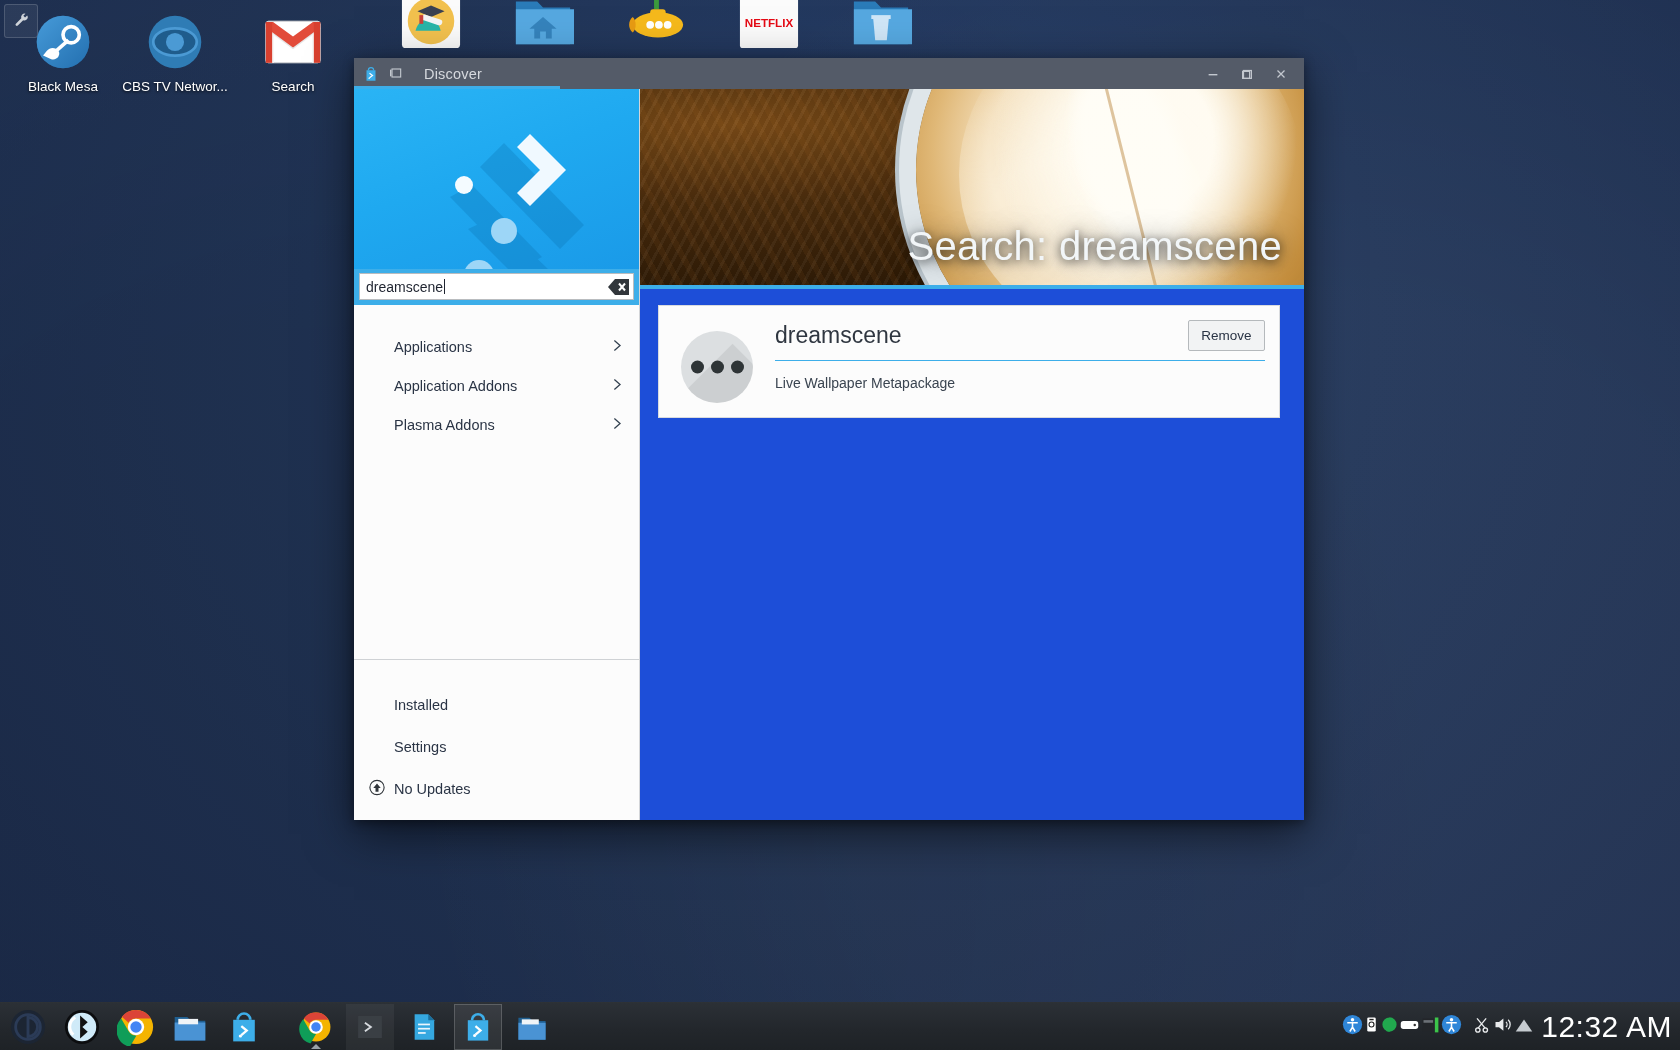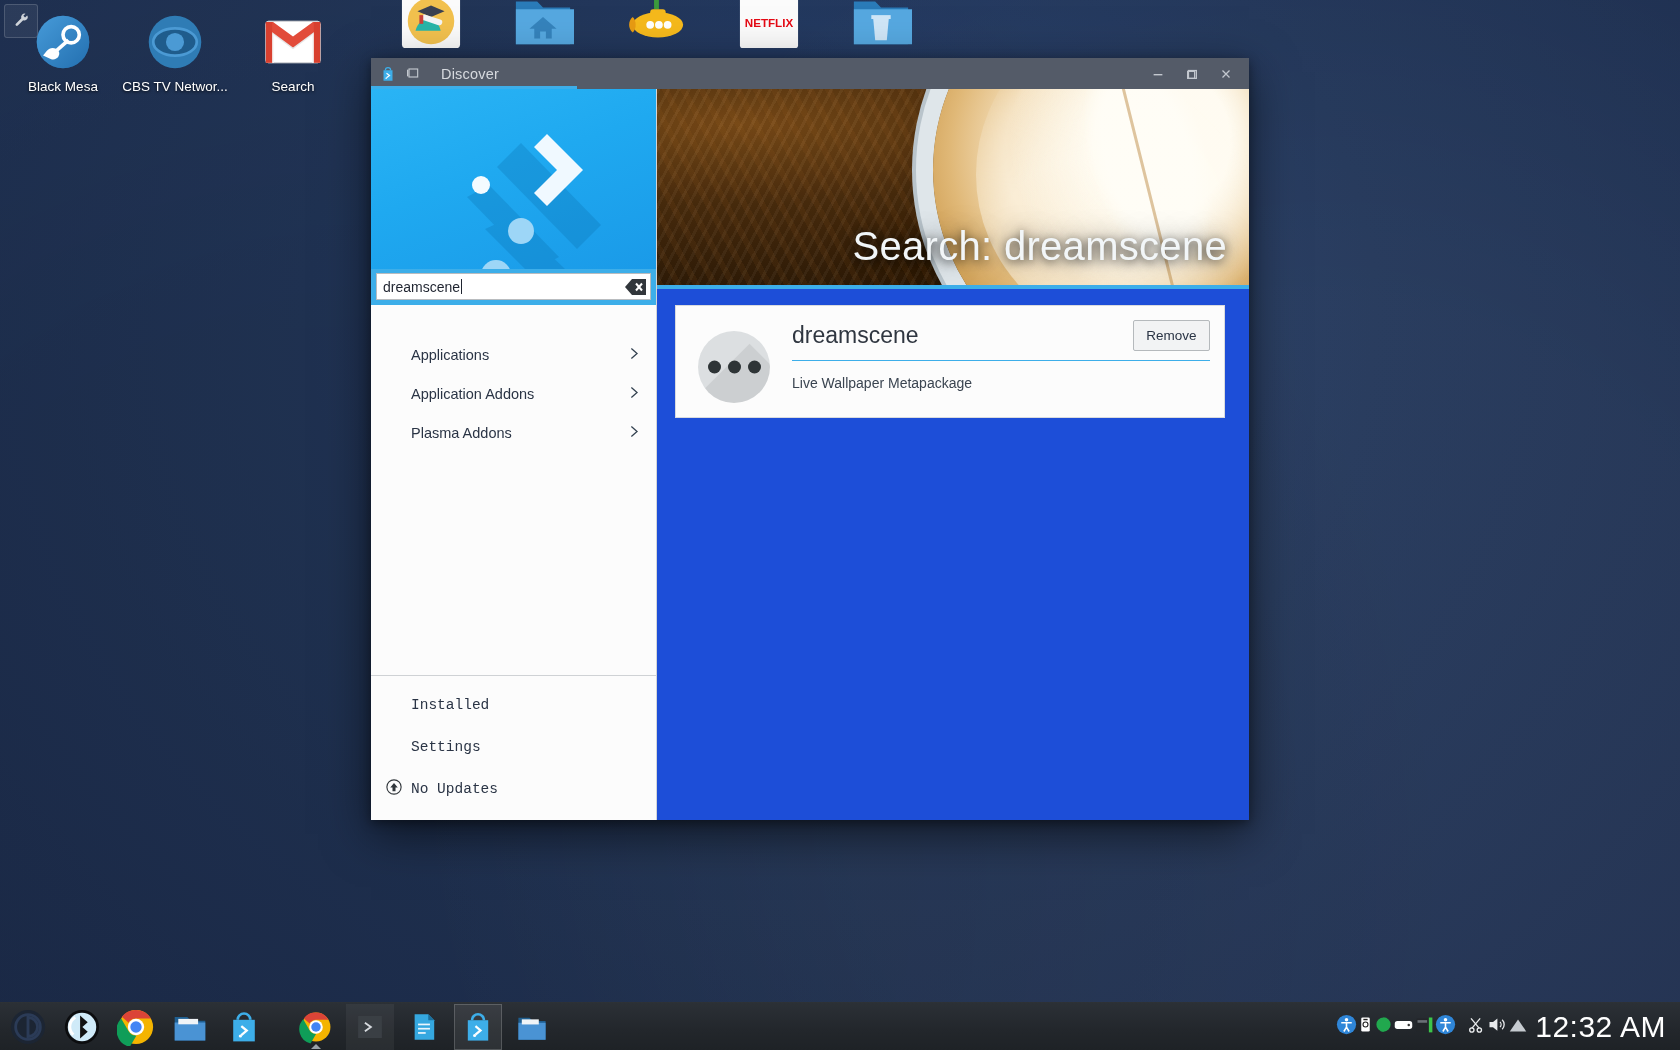--- a/index.html
+++ b/index.html
@@ -39,21 +39,21 @@
   .dicon .lbl{
     font-size:13.5px; line-height:17px; margin-top:6px;
     text-shadow:0 1px 3px rgba(0,0,0,.85);
     word-wrap:break-word;
   }
   
   .topicon{ position:absolute; top:-12px; width:62px; height:62px; }
 
   
   #window{
-    position:absolute; left:371px; top:58px; width:878px; height:762px;
+    position:absolute; left:354px; top:58px; width:950px; height:762px;
     box-shadow:0 14px 44px rgba(0,0,0,.55), 0 3px 10px rgba(0,0,0,.4);
   }
   #titlebar{
     height:31px; background:#545b68;
     display:flex; align-items:center; padding:0 6px 0 8px;
     position:relative;
   }
   #titlebar .tab-accent{
     position:absolute; left:0; bottom:0; height:3px; width:206px; background:#3daee9;
   }
@@ -86,28 +86,28 @@
   #searchtext{
     flex:1; font-size:14px; color:#1f2430; white-space:nowrap; overflow:hidden;
     position:relative;
   }
   #searchtext .caret{
     display:inline-block; width:1px; height:15px; background:#1f2430;
     vertical-align:-2px; margin-left:1px;
   }
   .clear-icon{ width:24px; height:20px; flex:0 0 auto; }
 
-  .catlist{ padding-top:30px; }
+  .catlist{ padding-top:22px; }
   .catitem{
     height:39px; display:flex; align-items:center;
     padding:0 14px 0 40px; font-size:14.5px; color:#2a3445;
   }
   .catitem .chev{ margin-left:auto; }
   .leftfill{ flex:1; }
-  .leftbottom{ border-top:1px solid #cfd2d5; padding:8px 0 10px 0;font-family:Liberation Mono, monospace; }
+  .leftbottom{ border-top:1px solid #cfd2d5; padding:24px 0 10px 0; }
   .botitem{
     height:42px; display:flex; align-items:center;
     padding:0 14px 0 40px; font-size:14.5px; color:#2a3445; position:relative;
   }
   .botitem .bicon{ position:absolute; left:14px; top:50%; transform:translateY(-50%); }
 
   
   #rightcol{ flex:1; display:flex; flex-direction:column; background:#1d4ed8; }
   #banner{
     height:200px; position:relative; overflow:hidden;
@@ -191,21 +191,21 @@
     display:flex; align-items:center;
   }
   #launchers{ display:flex; align-items:center; gap:6px; padding-left:4px; }
   .tbtn{ width:48px; height:46px; display:flex; align-items:center; justify-content:center; position:relative; }
   .tbtn.active{ background:rgba(255,255,255,.07); border:1px solid rgba(255,255,255,.18); }
   .tbtn.running:after{
     content:""; position:absolute; bottom:1px; left:50%; transform:translateX(-50%);
     width:0;height:0;border-left:5px solid transparent;border-right:5px solid transparent;
     border-bottom:5px solid #9aa2a8;
   }
-  #tray{ margin-left:auto; display:flex; align-items:center; gap:0; padding-right:6px; }
+  #tray{ margin-left:auto; display:flex; align-items:center; gap:0; }
   #clock{ color:#fff; font-size:30px; font-weight:300; letter-spacing:.5px; margin-left:6px; padding-right:8px; }
 </style>
 </head>
 <body>
 
 <div id="desktop">
   <div id="desktop-noise"></div>
 
   <div class="widget-toggle">
     <svg width="17" height="17" viewBox="0 0 24 24">

